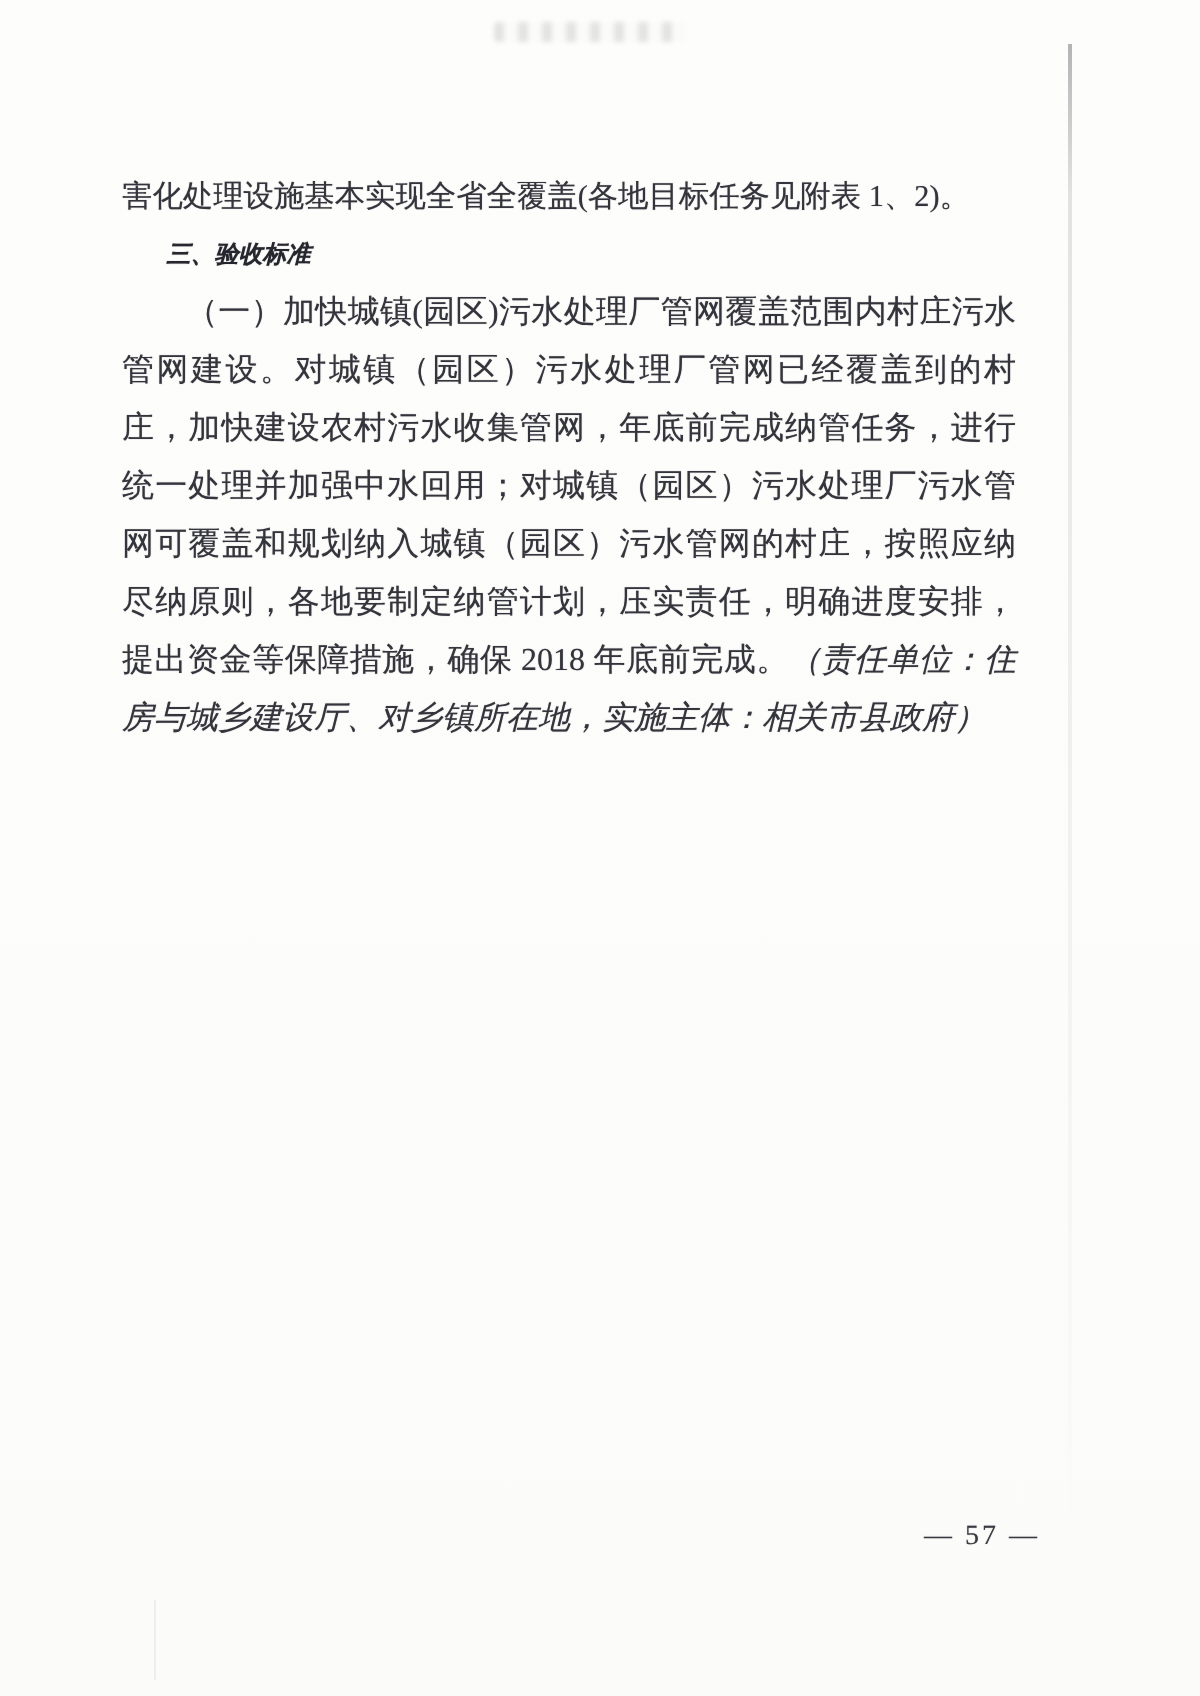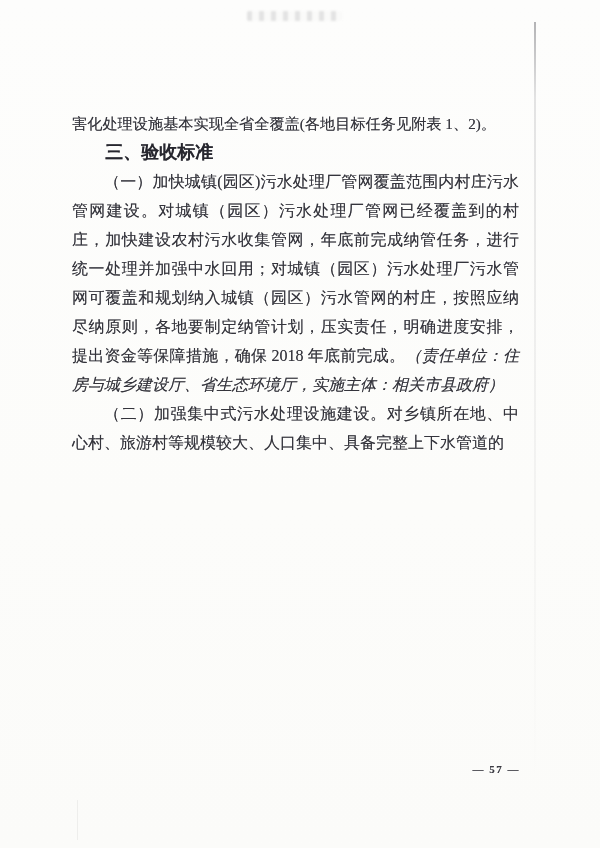--- a/index.html
+++ b/index.html
@@ -31,66 +31,64 @@
       rgba(120,120,126,0.20) 10%,
       rgba(135,135,140,0.12) 40%,
       rgba(150,150,155,0.06) 75%,
       rgba(150,150,155,0.0) 100%);
   }
   .vline-bl {
     position: absolute; left: 77px; top: 800px; width: 1px; height: 40px;
     background: rgba(150,150,152,0.12);
   }
   .content {
-    position: absolute; left: 72px; top: 84px; width: 447px;
+    position: absolute; left: 61px; top: 84px; width: 447px;
     font-size: 16px; line-height: 29px;
     color: #34343c;
     text-align: justify;
     text-shadow: 0 0 0.5px rgba(52,52,60,0.55);
-    margin-top: 25px;
   }
   p.body { margin: 0; text-indent: 2em; }
   p.cont { text-indent: 0; font-size: 15.2px; }
   h3.heading {
     margin: 0;
     font-family: "Liberation Sans", "DejaVu Sans", sans-serif;
     font-weight: 700;
-    font-size: 18px; line-height: 29px;
+    font-size: 12px; line-height: 29px;
     text-indent: 1.85em;
     color: #26262e;
+    font-style: italic;
   }
   .resp { font-style: italic; }
   .footer {
     position: absolute; top: 760px; right: 80px;
-    font-size: 11px; line-height: 18px;
+    font-size: 14px; line-height: 18px;
     letter-spacing: 1.5px;
     color: #3a3a42;
     text-shadow: 0 0 0.5px rgba(58,58,66,0.5);
-    font-weight: bold;
   }
 </style>
 </head>
 <body>
 
 <div class="page">
 
   <div class="smudge"></div>
   <div class="vline"></div>
   <div class="vline-bl"></div>
 
   <div class="content">
 
     <p class="body cont">害化处理设施基本实现全省全覆盖(各地目标任务见附表 1、2)。</p>
 
 
     <h3 class="heading">三、验收标准</h3>
 
 
 
-    <p class="body"><span>（一）加快城镇(园区)污水处理厂管网覆盖范围内村庄污水管网建设。对城镇（园区）污水处理厂管网已经覆盖到的村庄，加快建设农村污水收集管网，年底前完成纳管任务，进行统一处理并加强中水回用；对城镇（园区）污水处理厂污水管网可覆盖和规划纳入城镇（园区）污水管网的村庄，按照应纳尽纳原则，各地要制定纳管计划，压实责任，明确进度安排，提出资金等保障措施，确保 2018 年底前完成。</span><span class="resp">（责任单位：住房与城乡建设厅、省生态环境厅，实施主体：相关市县政府）</span></p>
+    <p class="body"><span>（一）加快城镇(园区)污水处理厂管网覆盖范围内村庄污水管网建设。对城镇（园区）污水处理厂管网已经覆盖到的村庄，加快建设农村污水收集管网，年底前完成纳管任务，进行统一处理并加强中水回用；对城镇（园区）污水处理厂污水管网可覆盖和规划纳入城镇（园区）污水管网的村庄，按照应纳尽纳原则，各地要制定纳管计划，压实责任，明确进度安排，提出资金等保障措施，确保 2018 年底前完成。</span><span class="resp">（责任单位：住房与城乡建设厅、对乡镇所在地，实施主体：相关市县政府）</span></p>
 
-    <p class="body">（二）加强集中式污水处理设施建设。对乡镇所在地、中心村、旅游村等规模较大、人口集中、具备完整上下水管道的</p>
 
   </div>
 
   <div class="footer">— 57 —</div>
 
 </div>
 
 </body></html>

